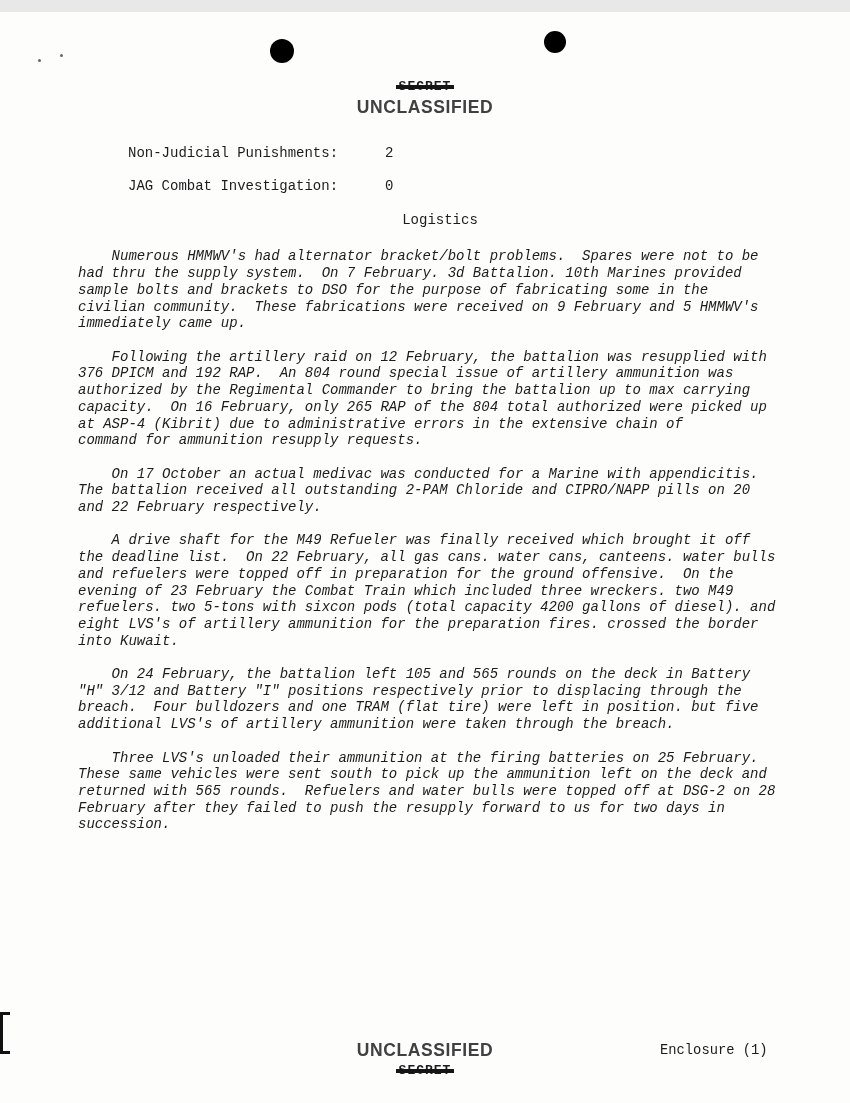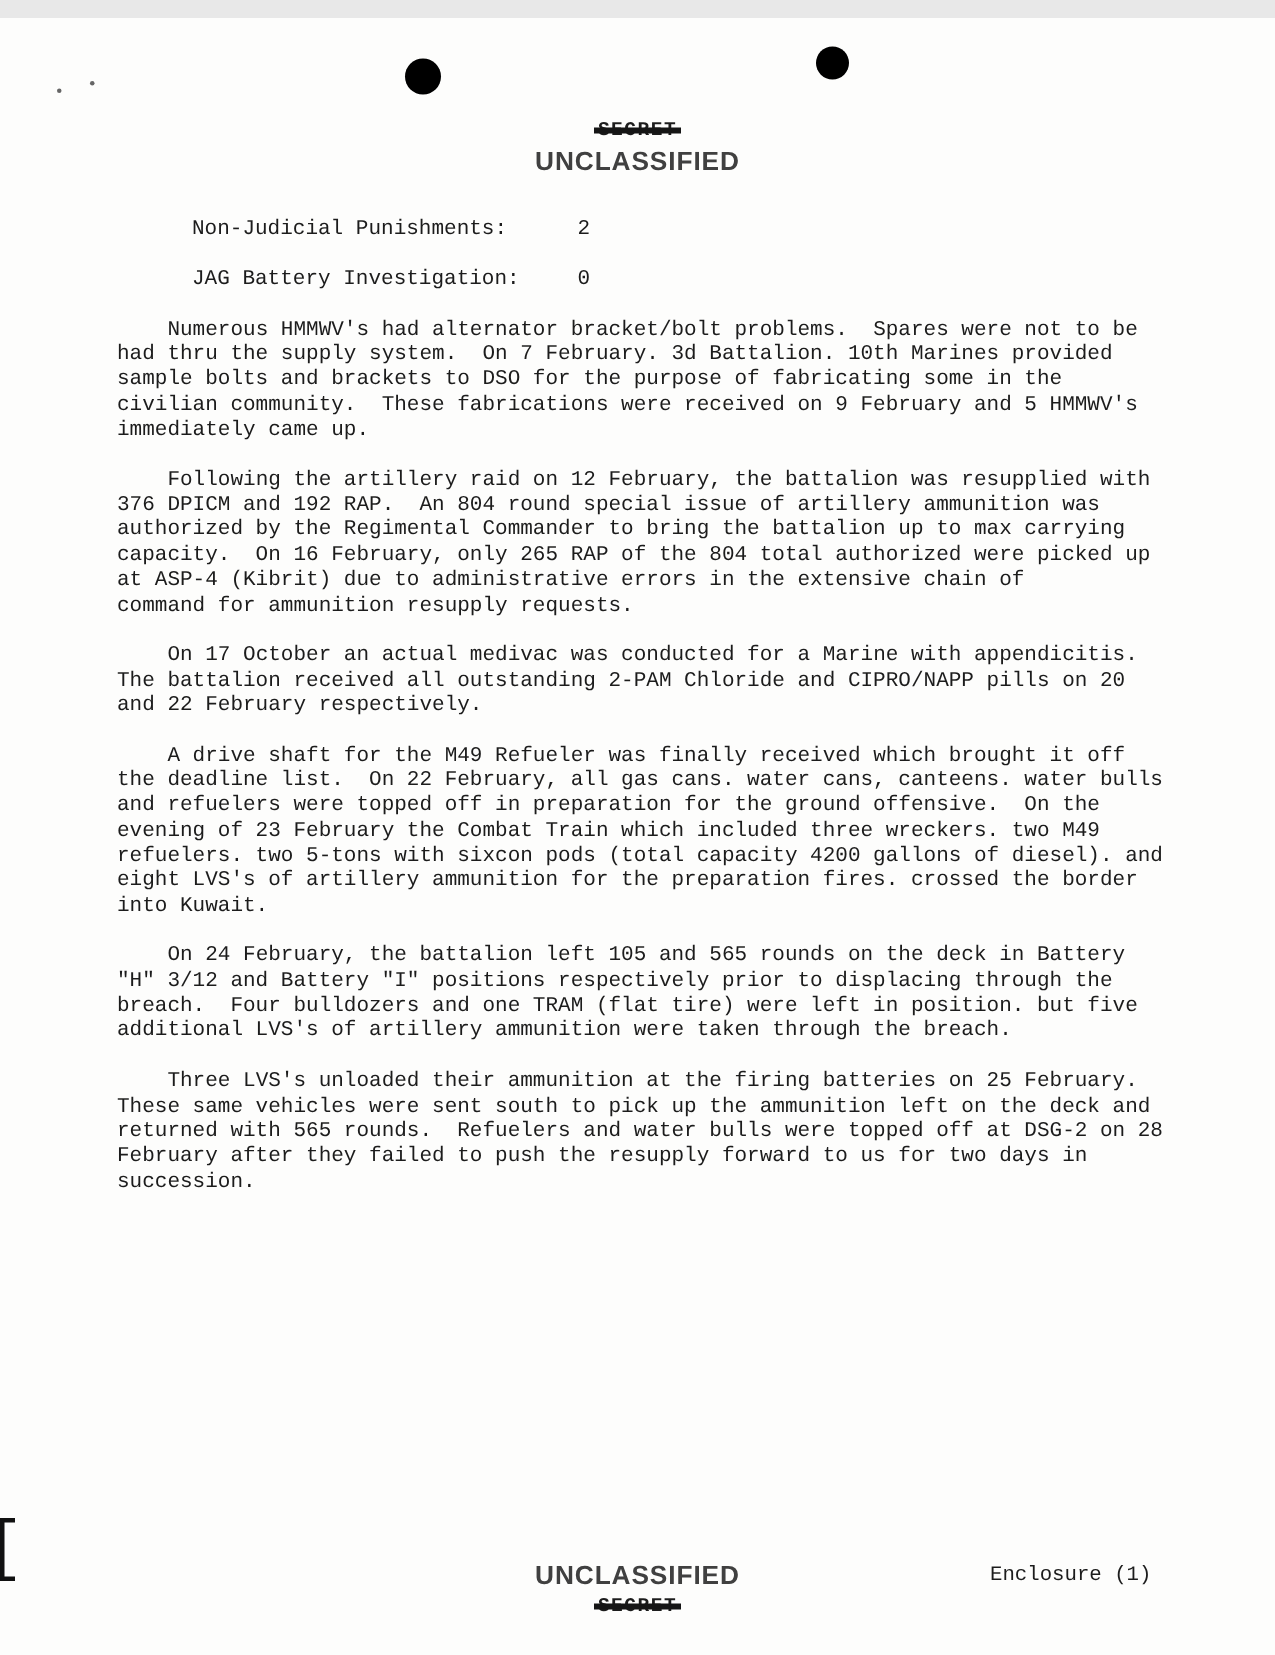--- a/index.html
+++ b/index.html
@@ -44,21 +44,21 @@
     margin-top:2px; color:#404040;
   }
   
   .content {
     position:absolute; left:78px; top:133px; width:724px;
     font-size:14px; line-height:16.7px;
   }
   .stat-row { margin-left:50px; margin-bottom:16.7px; }
   .stat-label { display:inline-block; width:257px; }
   .section-title { text-align:center; margin-bottom:20px; }
-  .para { white-space:pre-wrap; margin-bottom:16.7px; }
+  .para { white-space:pre-wrap; margin-bottom:16.7px;font-style:italic; }
   
   .doc-footer-center { position:absolute; top:1026px; left:0; width:100%; text-align:center; }
   .doc-footer-center .struck { margin-top:1px; }
   .enclosure { position:absolute; left:660px; top:1031px; font-size:13.8px; }
 </style>
 </head>
 <body>
 
 <div class="page">
 
@@ -75,23 +75,24 @@
     <div class="banner">UNCLASSIFIED</div>
   </header>
 
   <main class="content">
 
     <div class="stat-row">
       <span class="stat-label">Non-Judicial Punishments:</span><span class="stat-value">2</span>
     </div>
 
     <div class="stat-row">
-      <span class="stat-label">JAG Battery Investigation:</span><span class="stat-value">0</span>
+      <span class="stat-label">JAG Combat Investigation:</span><span class="stat-value">0</span>
     </div>
 
+    <div class="section-title">Logistics</div>
 
     <p class="para">    Numerous HMMWV's had alternator bracket/bolt problems.  Spares were not to be
 had thru the supply system.  On 7 February. 3d Battalion. 10th Marines provided
 sample bolts and brackets to DSO for the purpose of fabricating some in the
 civilian community.  These fabrications were received on 9 February and 5 HMMWV's
 immediately came up.</p>
     <p class="para">    Following the artillery raid on 12 February, the battalion was resupplied with
 376 DPICM and 192 RAP.  An 804 round special issue of artillery ammunition was
 authorized by the Regimental Commander to bring the battalion up to max carrying
 capacity.  On 16 February, only 265 RAP of the 804 total authorized were picked up

